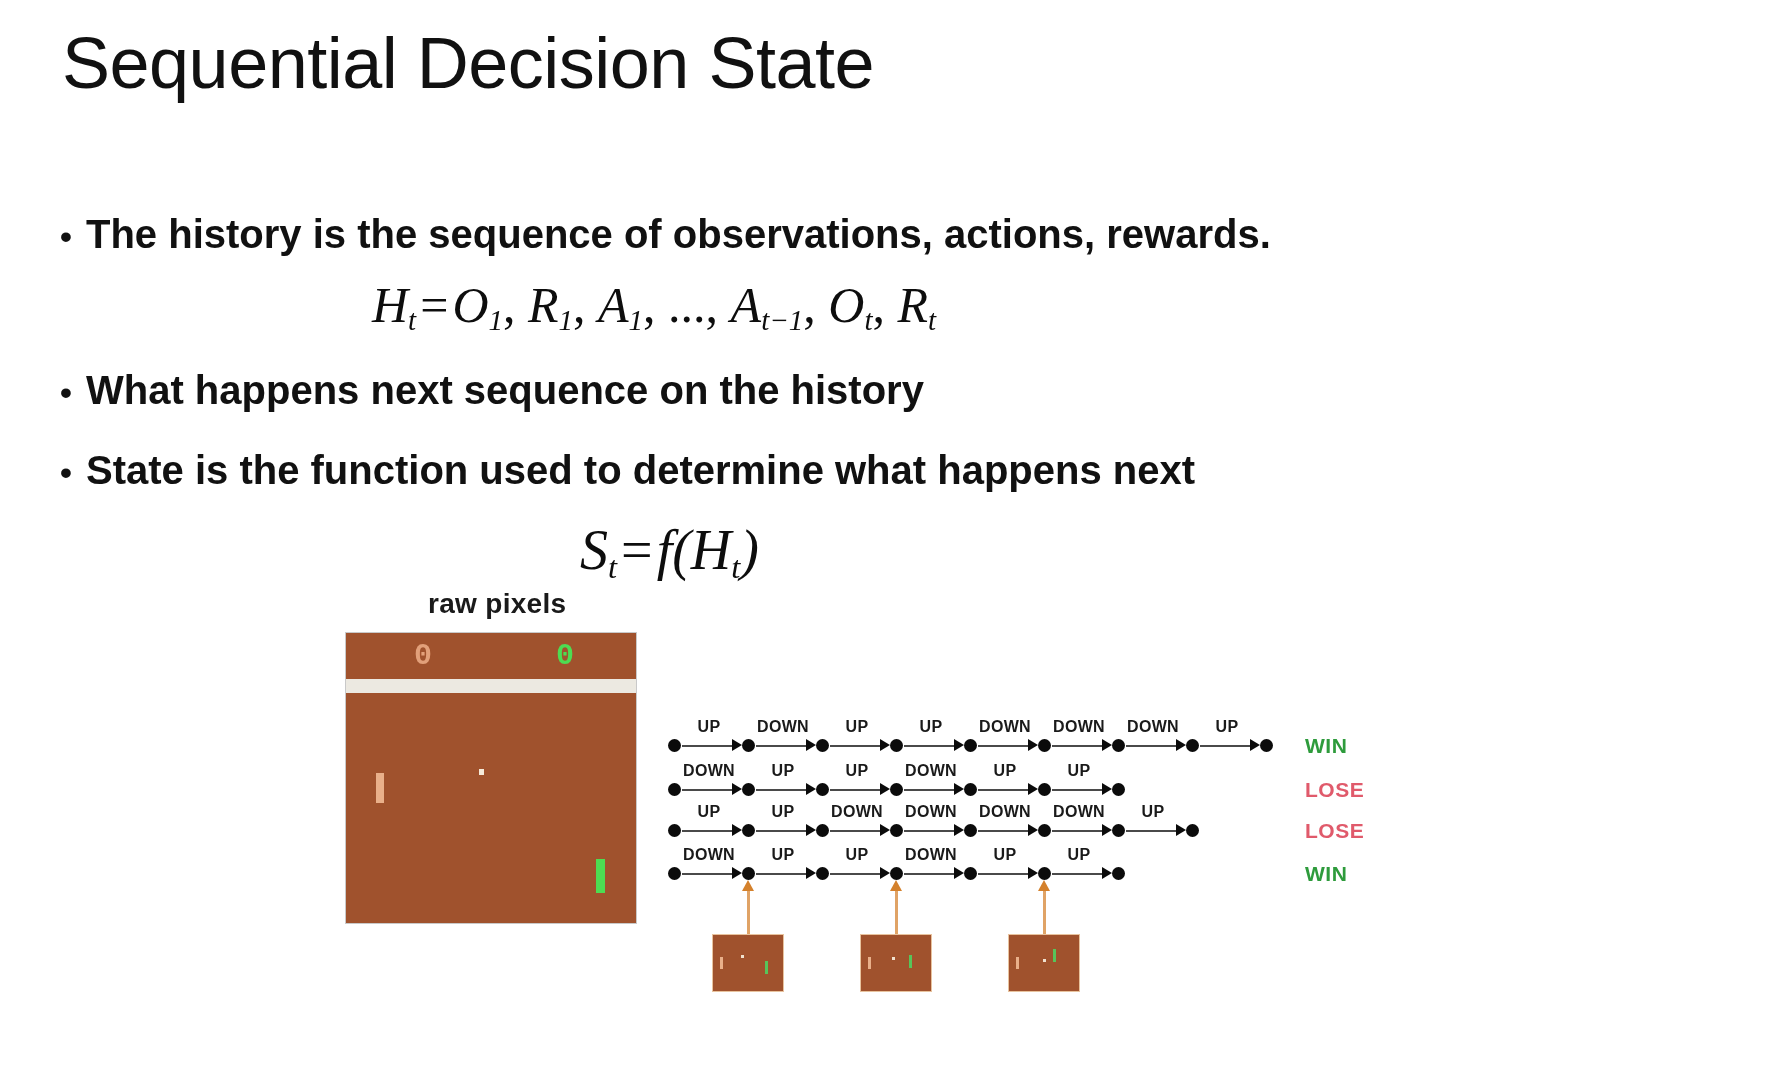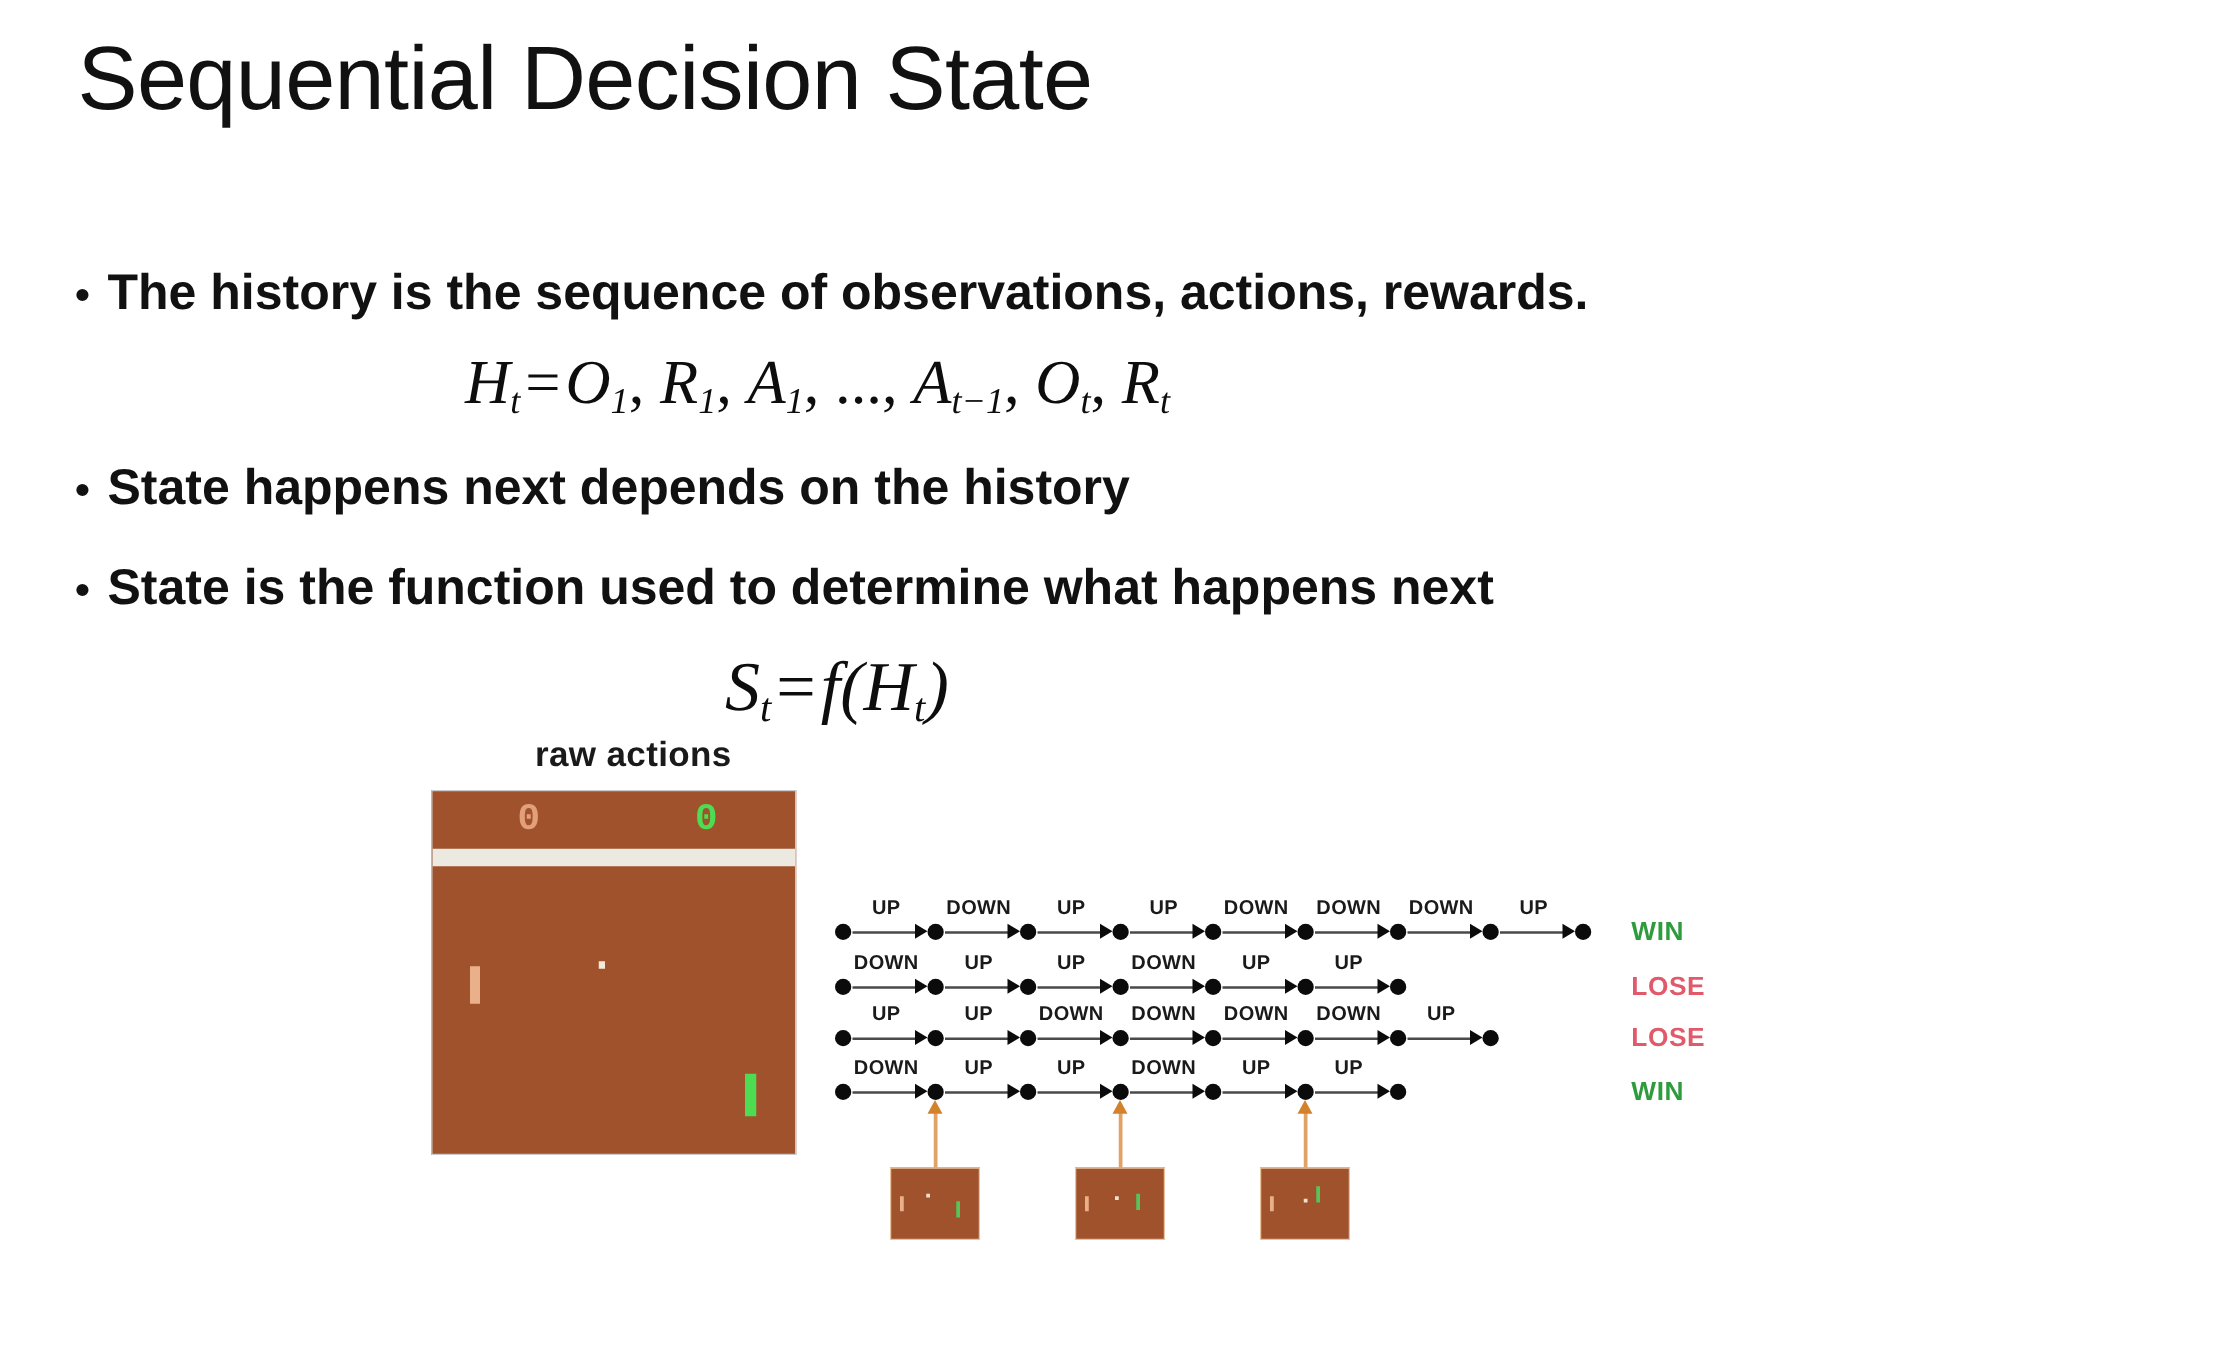--- a/index.html
+++ b/index.html
@@ -259,33 +259,33 @@
   <span class="bullet-dot">•</span>
   <span class="bullet-text">The history is the sequence of observations, actions, rewards.</span>
 </div>
 
 <div class="formula" id="formula-history">
   <span>H<sub>t</sub></span><span class="op">=</span><span>O<sub>1</sub></span><span class="comma">,&nbsp;</span><span>R<sub>1</sub></span><span class="comma">,&nbsp;</span><span>A<sub>1</sub></span><span class="comma">,&nbsp;</span><span class="comma">...</span><span class="comma">,&nbsp;</span><span>A<sub>t−1</sub></span><span class="comma">,&nbsp;</span><span>O<sub>t</sub></span><span class="comma">,&nbsp;</span><span>R<sub>t</sub></span>
 </div>
 
 <div class="bullet-line" id="bullet-2">
   <span class="bullet-dot">•</span>
-  <span class="bullet-text">State happens next depends on the history</span>
+  <span class="bullet-text">What happens next sequence on the history</span>
 </div>
 
 <div class="bullet-line" id="bullet-3">
   <span class="bullet-dot">•</span>
   <span class="bullet-text">State is the function used to determine what happens next</span>
 </div>
 
 <div class="formula" id="formula-state">
   <span>S<sub>t</sub></span><span class="op">=</span><span>f</span><span>(</span><span>H<sub>t</sub></span><span>)</span>
 </div>
 
-<div id="raw-pixels-label">raw actions</div>
+<div id="raw-pixels-label">raw pixels</div>
 
 <div id="pong-frame">
   <div id="pong-topband"></div>
   <div class="pong-score" id="pong-score-left">0</div>
   <div class="pong-score" id="pong-score-right">0</div>
   <div id="pong-paddle-left"></div>
   <div id="pong-paddle-right"></div>
   <div id="pong-ball"></div>
 </div>
 

